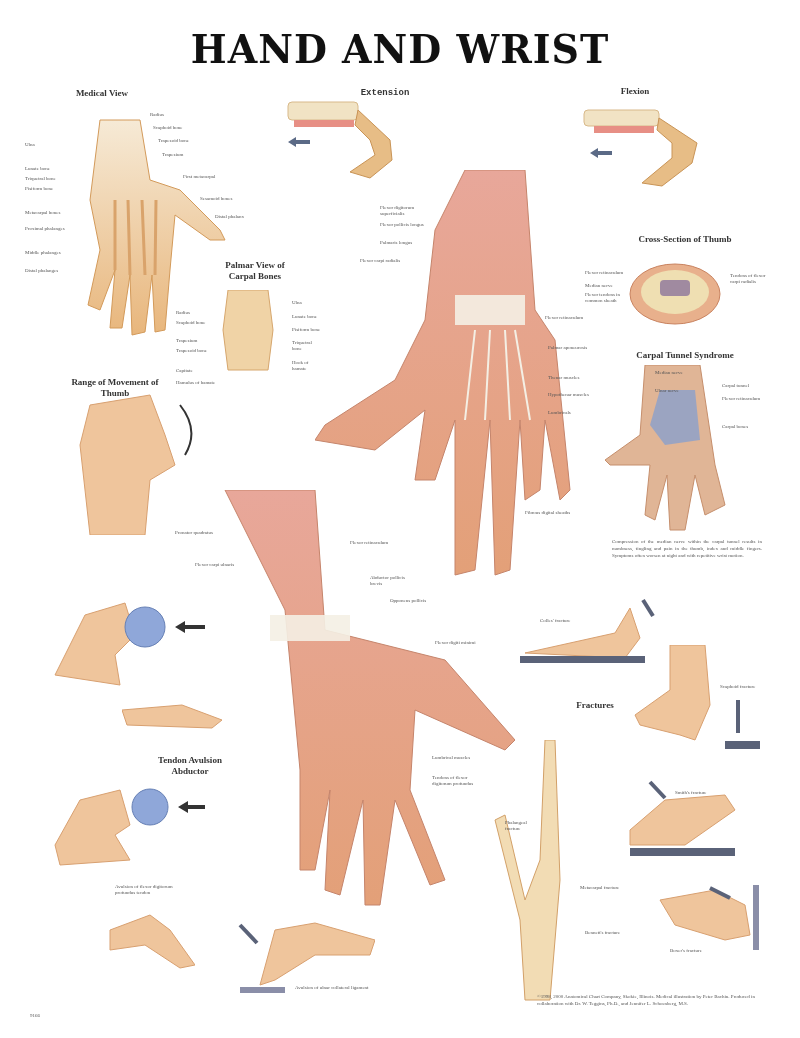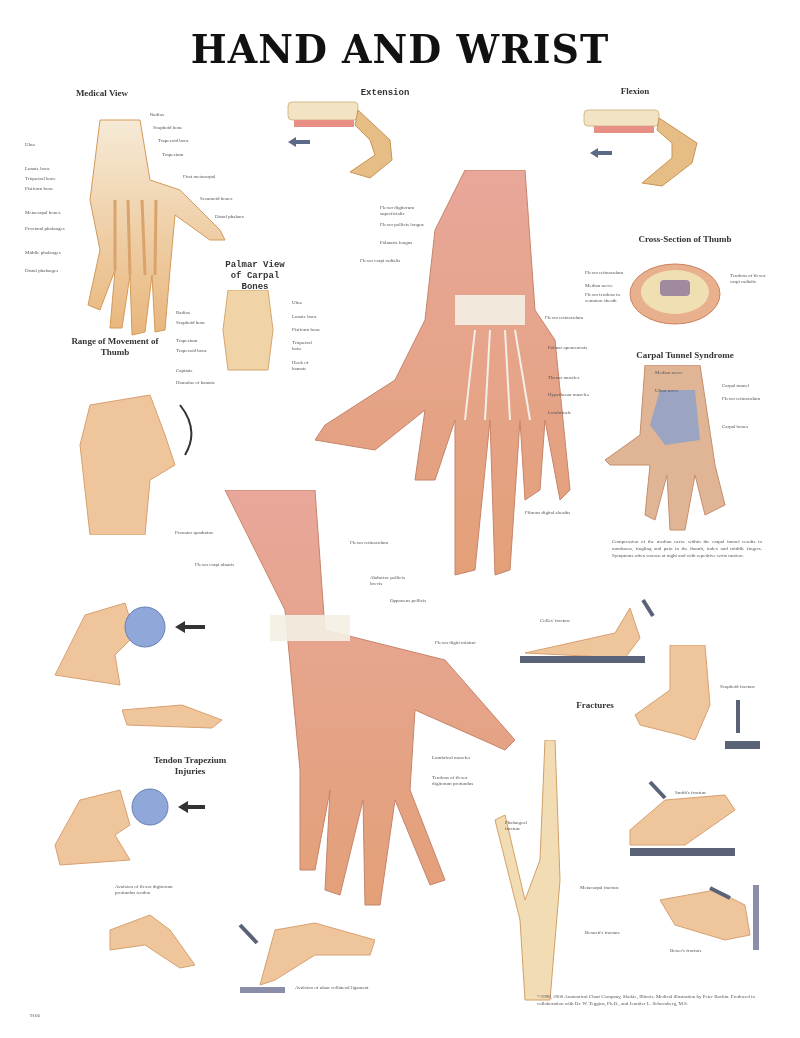--- a/index.html
+++ b/index.html
@@ -87,21 +87,21 @@
 <div class="lbl" style="left:380px;top:222px;width:45px;">Flexor pollicis longus</div>
 <div class="lbl" style="left:380px;top:240px;">Palmaris longus</div>
 <div class="lbl" style="left:360px;top:258px;width:55px;">Flexor carpi radialis</div>
 <div class="lbl" style="left:545px;top:315px;">Flexor retinaculum</div>
 <div class="lbl" style="left:548px;top:345px;width:60px;">Palmar aponeurosis</div>
 <div class="lbl" style="left:548px;top:375px;width:60px;">Thenar muscles</div>
 <div class="lbl" style="left:548px;top:392px;width:60px;">Hypothenar muscles</div>
 <div class="lbl" style="left:548px;top:410px;width:60px;">Lumbricals</div>
 <div class="lbl" style="left:525px;top:510px;width:50px;">Fibrous digital sheaths</div>
 
-<div class="sec" style="left:220px;top:260px;width:70px;font-family:Liberation Mono, monospace;">Palmar View of Carpal Bones</div>
+<div class="sec" style="left:220px;top:260px;width:70px;">Palmar View of Carpal Bones</div>
 <div class="fig" style="left:218px;top:290px;">
   <svg width="60" height="85" viewBox="0 0 60 85">
       <path d="M10 0 L50 0 L55 40 L50 80 L10 80 L5 40 Z" fill="#f0d3a6" stroke="#d6a66d"></path>
     </svg>
 </div>
 <div class="lbl" style="left:176px;top:310px;">Radius</div>
 <div class="lbl" style="left:176px;top:320px;width:35px;">Scaphoid bone</div>
 <div class="lbl" style="left:176px;top:338px;">Trapezium</div>
 <div class="lbl" style="left:176px;top:348px;width:35px;">Trapezoid bone</div>
 <div class="lbl" style="left:176px;top:368px;">Capitate</div>
@@ -118,21 +118,21 @@
     <ellipse cx="47" cy="32" rx="45" ry="30" fill="#e8b08c" stroke="#c98360"></ellipse>
     <ellipse cx="47" cy="30" rx="34" ry="22" fill="#efdfb2"></ellipse>
     <rect x="32" y="18" width="30" height="16" rx="4" fill="#a08aa0"></rect>
   </svg>
 </div>
 <div class="lbl" style="left:585px;top:270px;">Flexor retinaculum</div>
 <div class="lbl" style="left:585px;top:283px;width:40px;">Median nerve</div>
 <div class="lbl" style="left:585px;top:292px;width:40px;">Flexor tendons in common sheath</div>
 <div class="lbl" style="left:730px;top:273px;width:45px;">Tendons of flexor carpi radialis</div>
 
-<div class="sec" style="left:65px;top:336px;width:100px;">Range of Movement of Thumb</div>
+<div class="sec" style="left:65px;top:377px;width:100px;">Range of Movement of Thumb</div>
 <div class="fig" style="left:70px;top:385px;">
   <svg width="130" height="150" viewBox="0 0 130 150">
     <path d="M20 20 L80 10 L95 50 L105 80 L80 95 L75 150 L20 150 L10 60 Z" fill="#efc59c" stroke="#d8a070"></path>
     <path d="M110 20 Q130 45 115 70" stroke="#333" stroke-width="2" fill="none"></path>
   </svg>
 </div>
 
 <div class="sec" style="left:630px;top:350px;width:110px;">Carpal Tunnel Syndrome</div>
 <div class="fig" style="left:605px;top:365px;">
   <svg width="130" height="170" viewBox="0 0 130 170">
@@ -210,21 +210,21 @@
 <div class="lbl" style="left:585px;top:930px;">Bennett's fracture</div>
 <div class="fig" style="left:655px;top:880px;">
   <svg width="110" height="75" viewBox="0 0 110 75">
     <path d="M5 20 L60 10 L90 25 L95 55 L70 60 L20 45 Z" fill="#efc59c" stroke="#d8a070"></path>
     <rect x="98" y="5" width="6" height="65" fill="#8a8ea8"></rect>
     <path d="M55 8 L75 18" stroke="#5a6278" stroke-width="4"></path>
   </svg>
 </div>
 <div class="lbl" style="left:670px;top:948px;">Boxer's fracture</div>
 
-<div class="sec" style="left:140px;top:755px;width:100px;">Tendon Trapezium Injuries</div>
+<div class="sec" style="left:140px;top:755px;width:100px;">Tendon Avulsion Abductor</div>
 <div class="fig" style="left:50px;top:785px;">
   <svg width="160" height="95" viewBox="0 0 160 95">
     <path d="M5 60 L30 15 L70 5 L80 40 L65 50 L80 75 L10 80 Z" fill="#efc59c" stroke="#d8a070"></path>
     <circle cx="100" cy="22" r="18" fill="#8fa7d9" stroke="#6680b5"></circle>
     <path d="M128 22 L138 16 L138 20 L155 20 L155 24 L138 24 L138 28 Z" fill="#333"></path>
   </svg>
 </div>
 <div class="lbl" style="left:115px;top:884px;width:65px;">Avulsion of flexor digitorum profundus tendon</div>
 <div class="fig" style="left:105px;top:910px;">
   <svg width="90" height="60">

